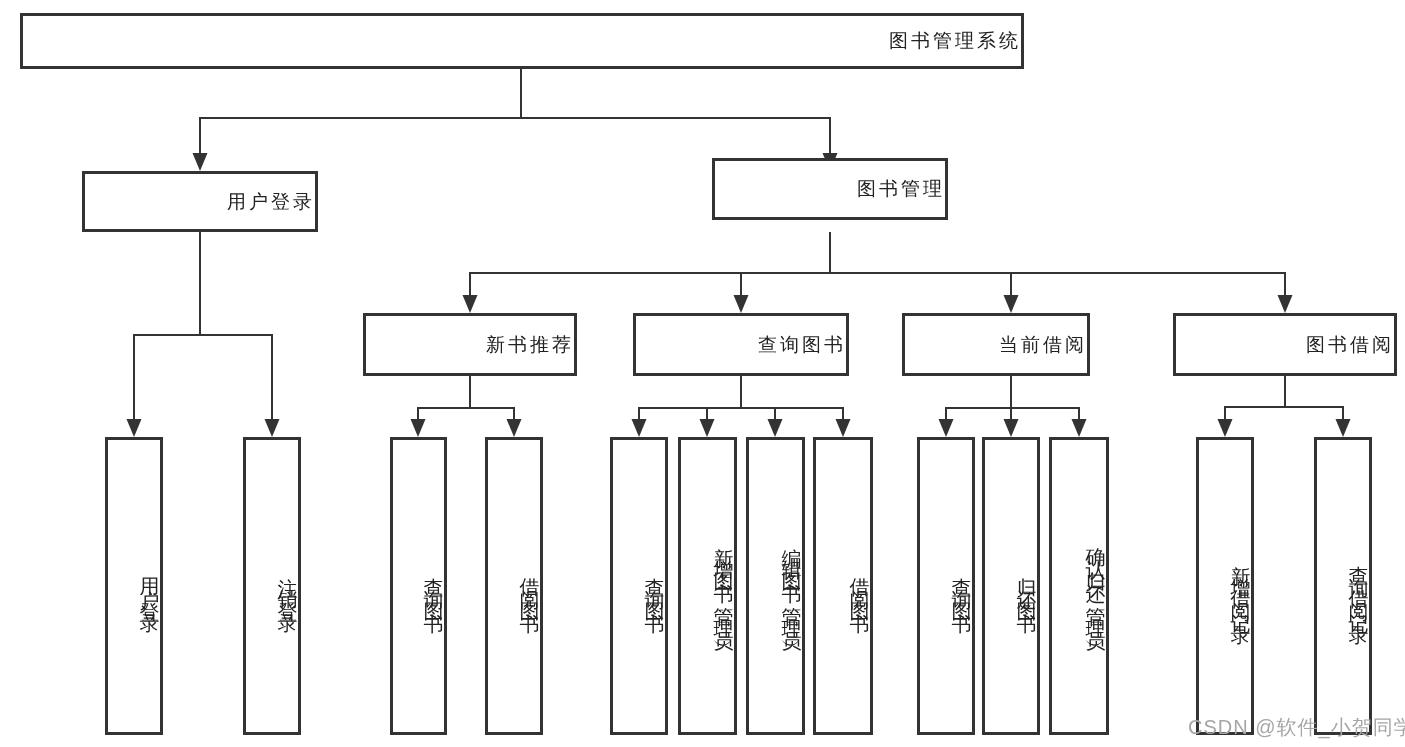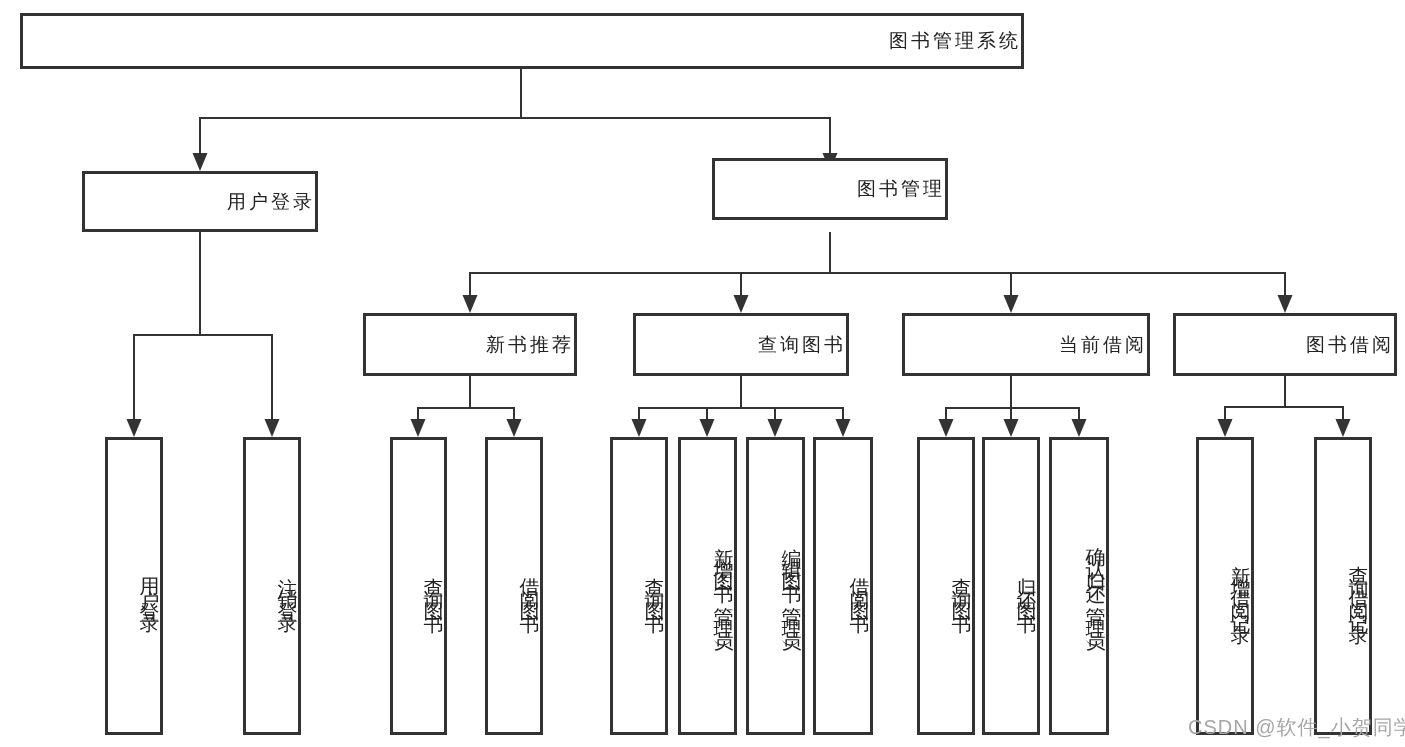--- a/index.html
+++ b/index.html
@@ -137,21 +137,21 @@
   <div class="node hnode" style="left:712px;top:158px;width:236px;height:62px">
     <span>图书管理</span>
   </div>
 
   <div class="node hnode" style="left:363px;top:313px;width:214px;height:63px">
     <span>新书推荐</span>
   </div>
   <div class="node hnode" style="left:633px;top:313px;width:216px;height:63px">
     <span>查询图书</span>
   </div>
-  <div class="node hnode" style="left:902px;top:313px;width:248px;height:63px">
+  <div class="node hnode" style="left:902px;top:313px;width:188px;height:63px">
     <span>当前借阅</span>
   </div>
   <div class="node hnode" style="left:1173px;top:313px;width:224px;height:63px">
     <span>图书借阅</span>
   </div>
 
   <div class="node vnode" style="left:105px;width:58px">
     <span>用户登录</span>
   </div>
   <div class="node vnode" style="left:243px;width:58px">

